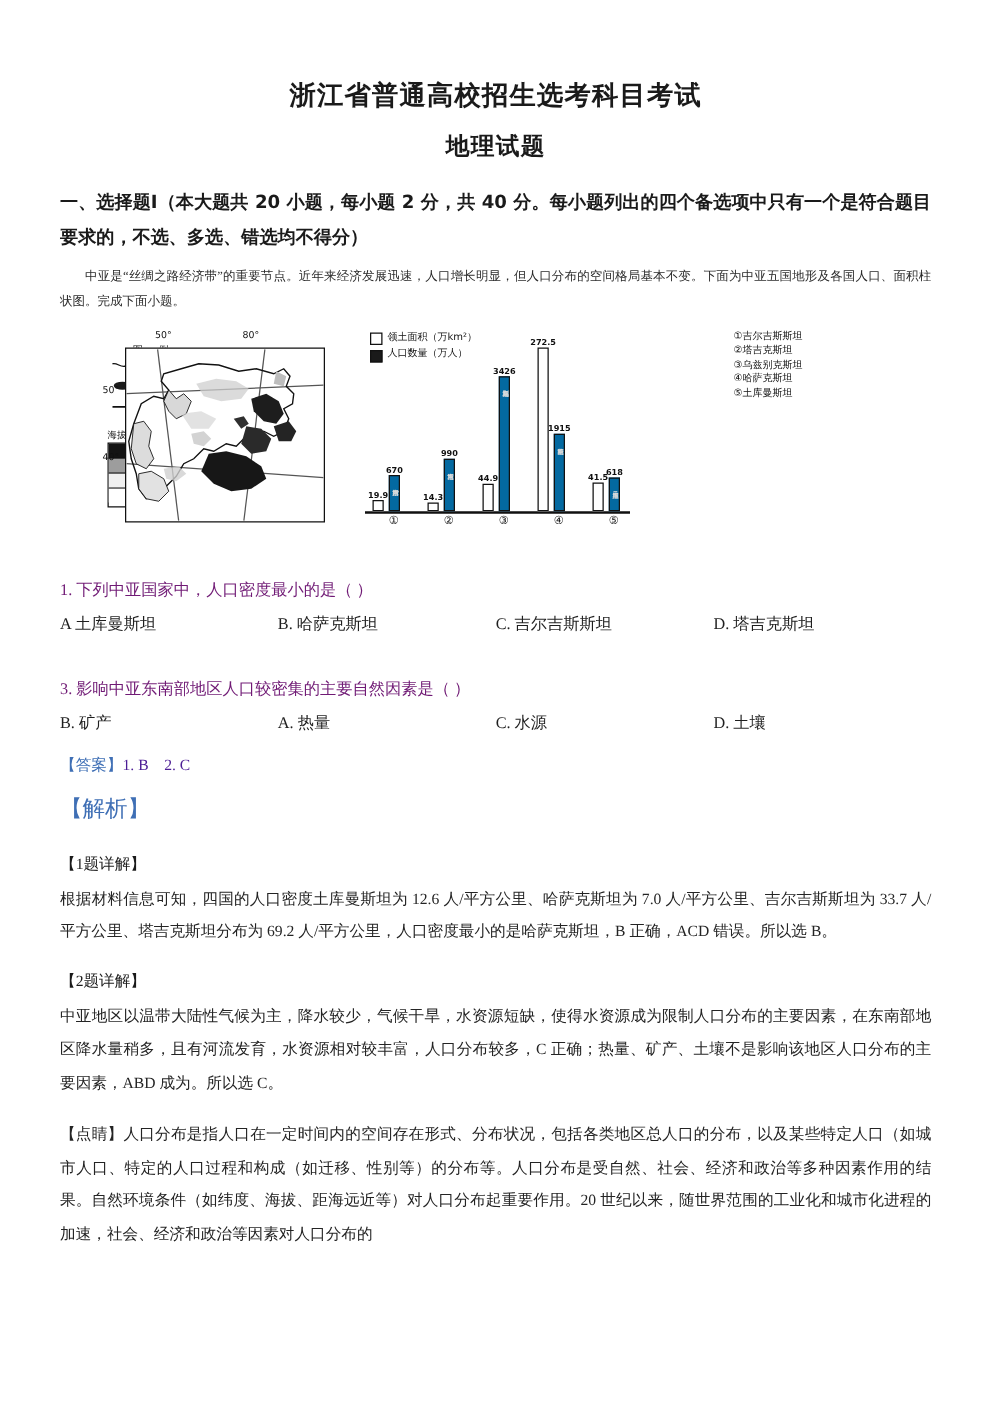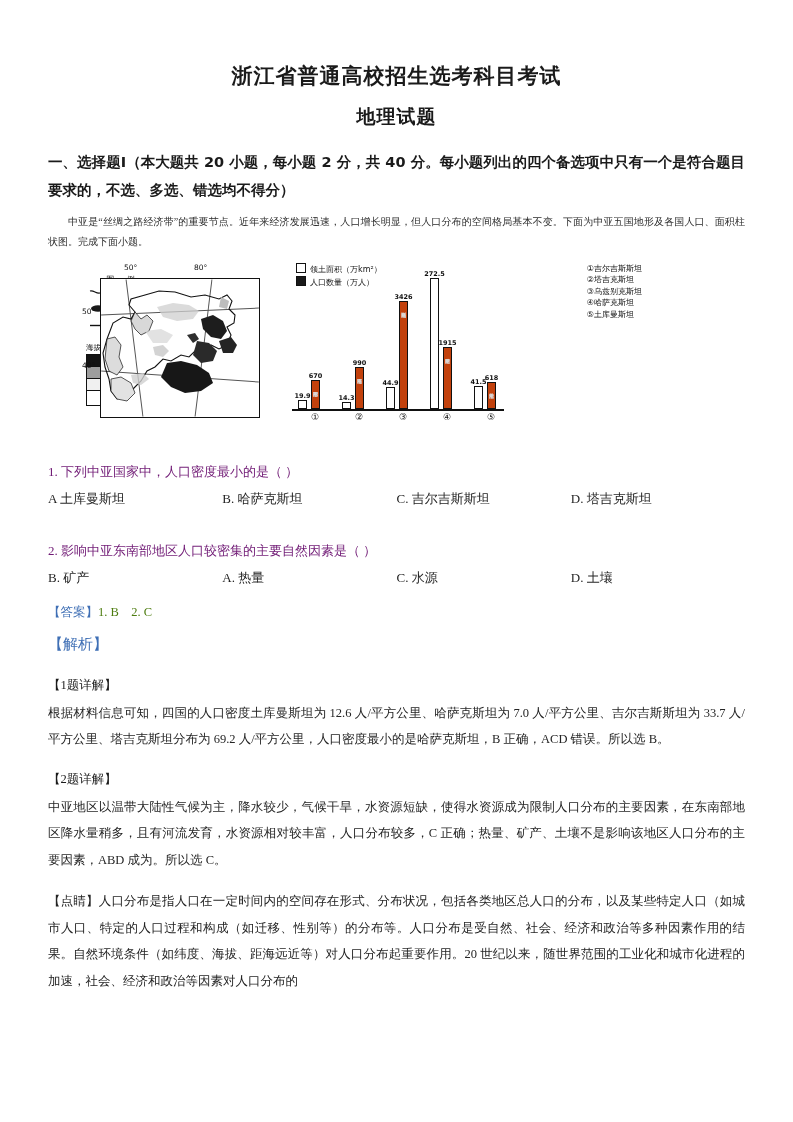--- a/index.html
+++ b/index.html
@@ -118,21 +118,21 @@
   }
   .chart-legend {
     position: absolute;
     left: 14px;
     top: 2px;
     font-size: 8px;
     font-family: "DejaVu Sans", "Liberation Sans", sans-serif;
     line-height: 1.7;
     color: #111;
   }
-  .cl-row { display: flex; align-items: flex-start; }
+  .cl-row { display: flex; align-items: flex-end; }
   .swatch {
     display: inline-block;
     width: 8px; height: 8px;
     border: 1px solid #111;
     margin-right: 4px;
   }
   .swatch.filled { background: #1a1a1a; }
   .country-legend {
     position: absolute;
     right: 0;
@@ -160,21 +160,21 @@
     position: absolute;
     bottom: 1.6px;
     height: 100%;
   }
   .bar {
     position: absolute;
     bottom: 0;
     width: 9px;
   }
   .bar.area { background: #fff; border: 1.2px solid #111; box-sizing: border-box;}
-  .bar.pop  { background: #c2410c; border: 1px solid #111; box-sizing: border-box;}
+  .bar.pop  { background: #0369a1; border: 1px solid #111; box-sizing: border-box;}
   .bar-val {
     position: absolute;
     bottom: 100%;
     left: 50%;
     transform: translateX(-50%);
     font-size: 6.5px;
     font-weight: bold;
     font-family: "DejaVu Sans", "Liberation Sans", sans-serif;
     white-space: nowrap;
     margin-bottom: 0.5px;
@@ -217,24 +217,24 @@
     margin-top: 1px;
     color: #1f1f1f;
   }
   .opt { width: 25%; }
   .ans {
     color: #3f6fb5;
     font-size: 12.5px;
     line-height: 2.0;
     margin-top: 9px;
   }
-  .ans .plain { color: #4d7c0f; text-align: right; }
+  .ans .plain { color: #4c1d95; text-align: right; }
   .ans2 {
     color: #3f6fb5;
-    font-size: 15px;
+    font-size: 18px;
     line-height: 2.0;
     margin-top: 4px;
   }
   .sub-head {
     font-size: 12.5px;
     line-height: 2.0;
     margin-top: 14px;
     color: #1a1a1a;
   }
   .para {
@@ -418,21 +418,21 @@
   </div>
 
   <div class="q-stem">1. 下列中亚国家中，人口密度最小的是（     ）</div>
   <div class="opts">
     <div class="opt">A  土库曼斯坦</div>
     <div class="opt">B. 哈萨克斯坦</div>
     <div class="opt">C. 吉尔吉斯斯坦</div>
     <div class="opt">D. 塔吉克斯坦</div>
   </div>
 
-  <div class="q-stem">2. 影响中亚东南部地区人口较密集的主要自然因素是（     ）</div>
+  <div class="q-stem">3. 影响中亚东南部地区人口较密集的主要自然因素是（     ）</div>
   <div class="opts">
     <div class="opt">B. 矿产</div>
     <div class="opt">A. 热量</div>
     <div class="opt">C. 水源</div>
     <div class="opt">D. 土壤</div>
   </div>
 
   <div class="ans">
     <span>【答案】</span><span class="plain">1. B</span><span class="plain">&nbsp;&nbsp;&nbsp;&nbsp;</span><span class="plain">2. C</span>
   </div>

